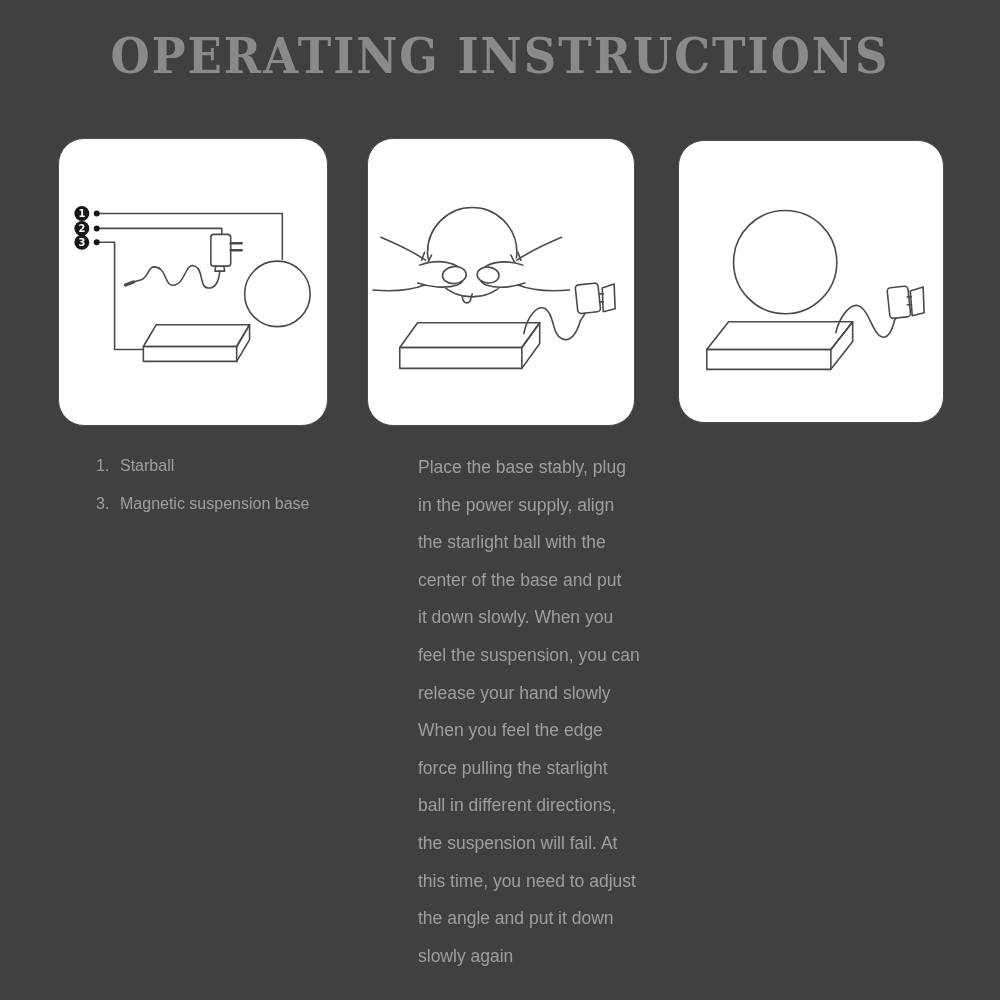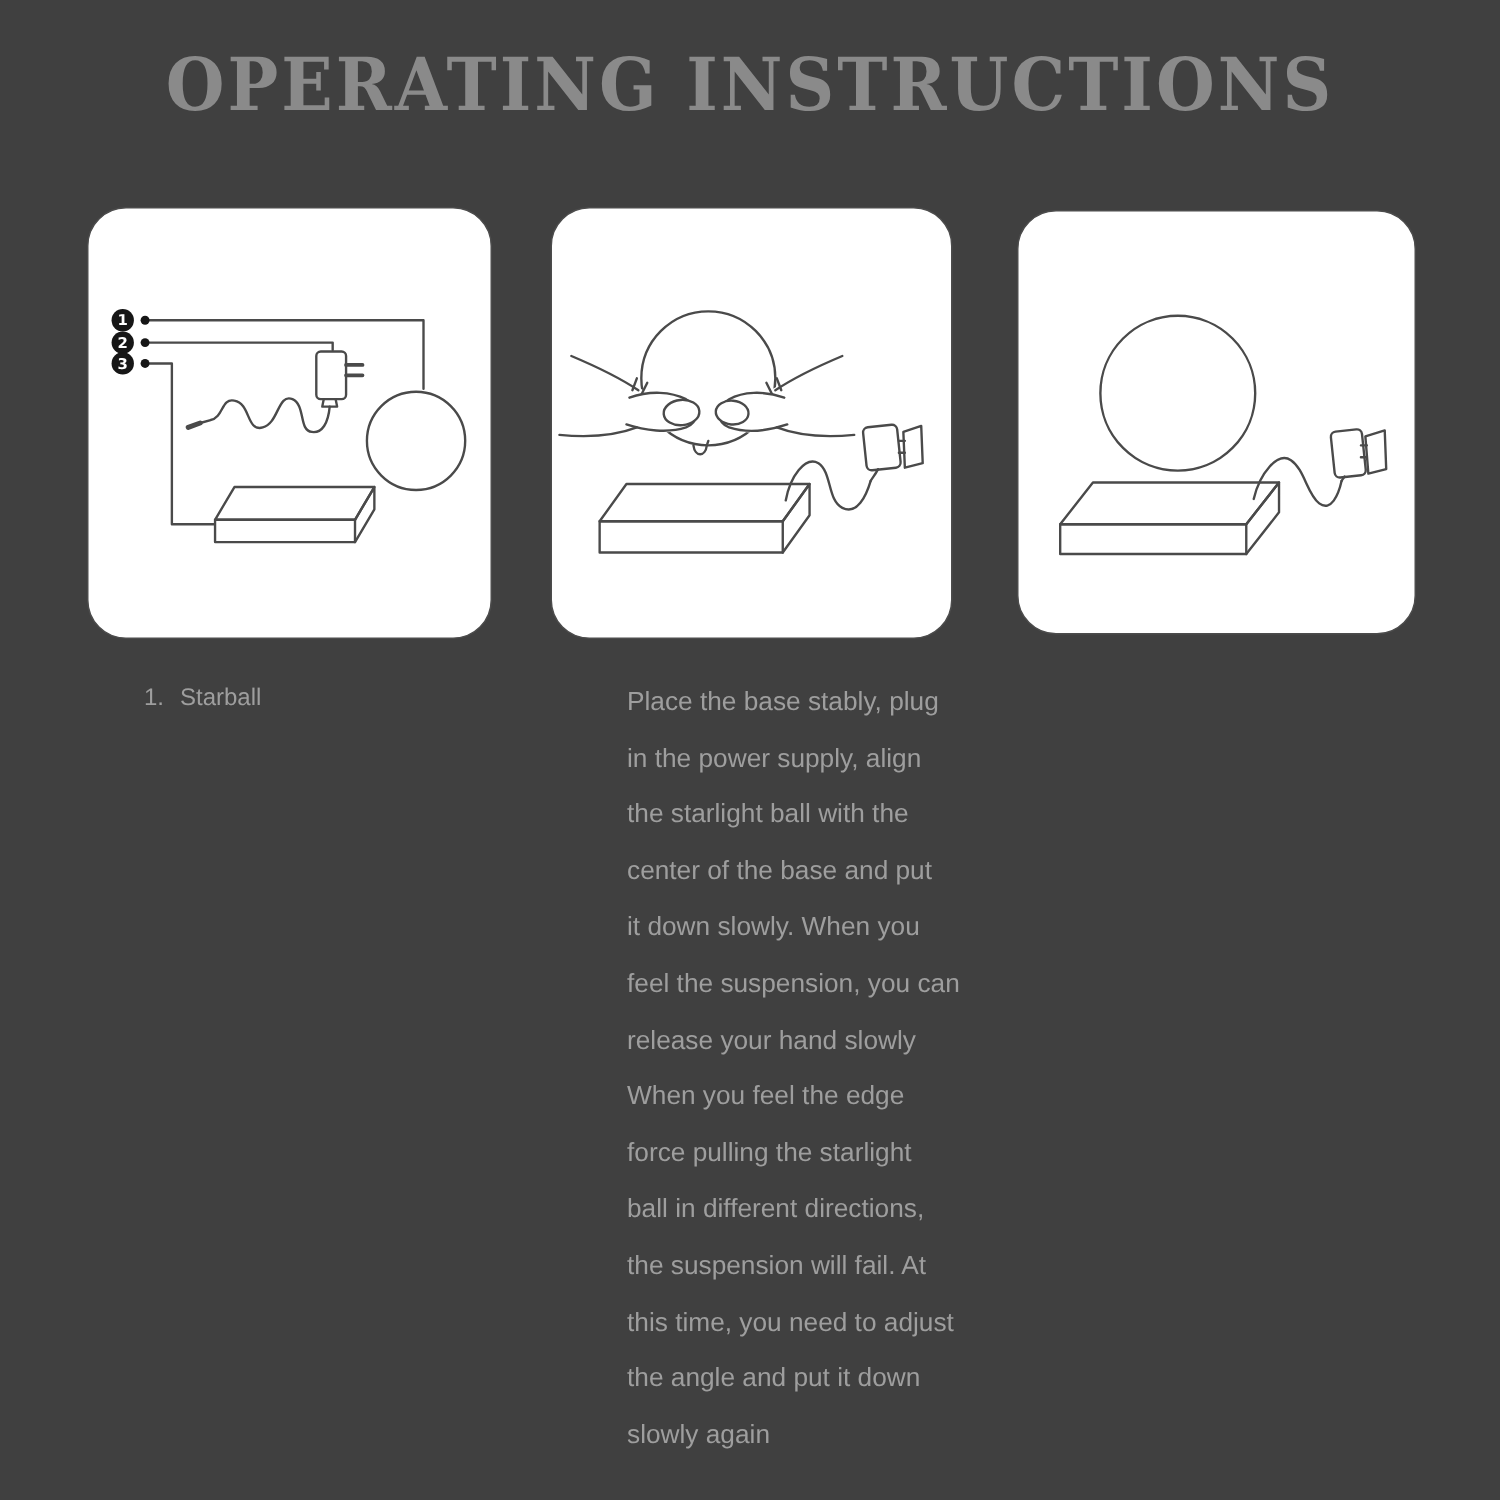--- a/index.html
+++ b/index.html
@@ -122,20 +122,23 @@
           <path d="M219,178 C218,179.5 217.5,180 217,181"></path>
         </g>
       </g>
     </svg>
   </div>
 
   <div class="parts-list">
     <div class="part-item">
       <span class="part-num">1.</span><span>Starball</span>
     </div>
+    <div class="part-item">
+      <span class="part-num">3.</span><span>Magnetic suspension base</span>
+    </div>
   </div>
 
   <div class="para" id="para-place">Place the base stably, plug
 in the power supply, align
 the starlight ball with the
 center of the base and put
 it down slowly. When you
 feel the suspension, you can
 release your hand slowly
 When you feel the edge

